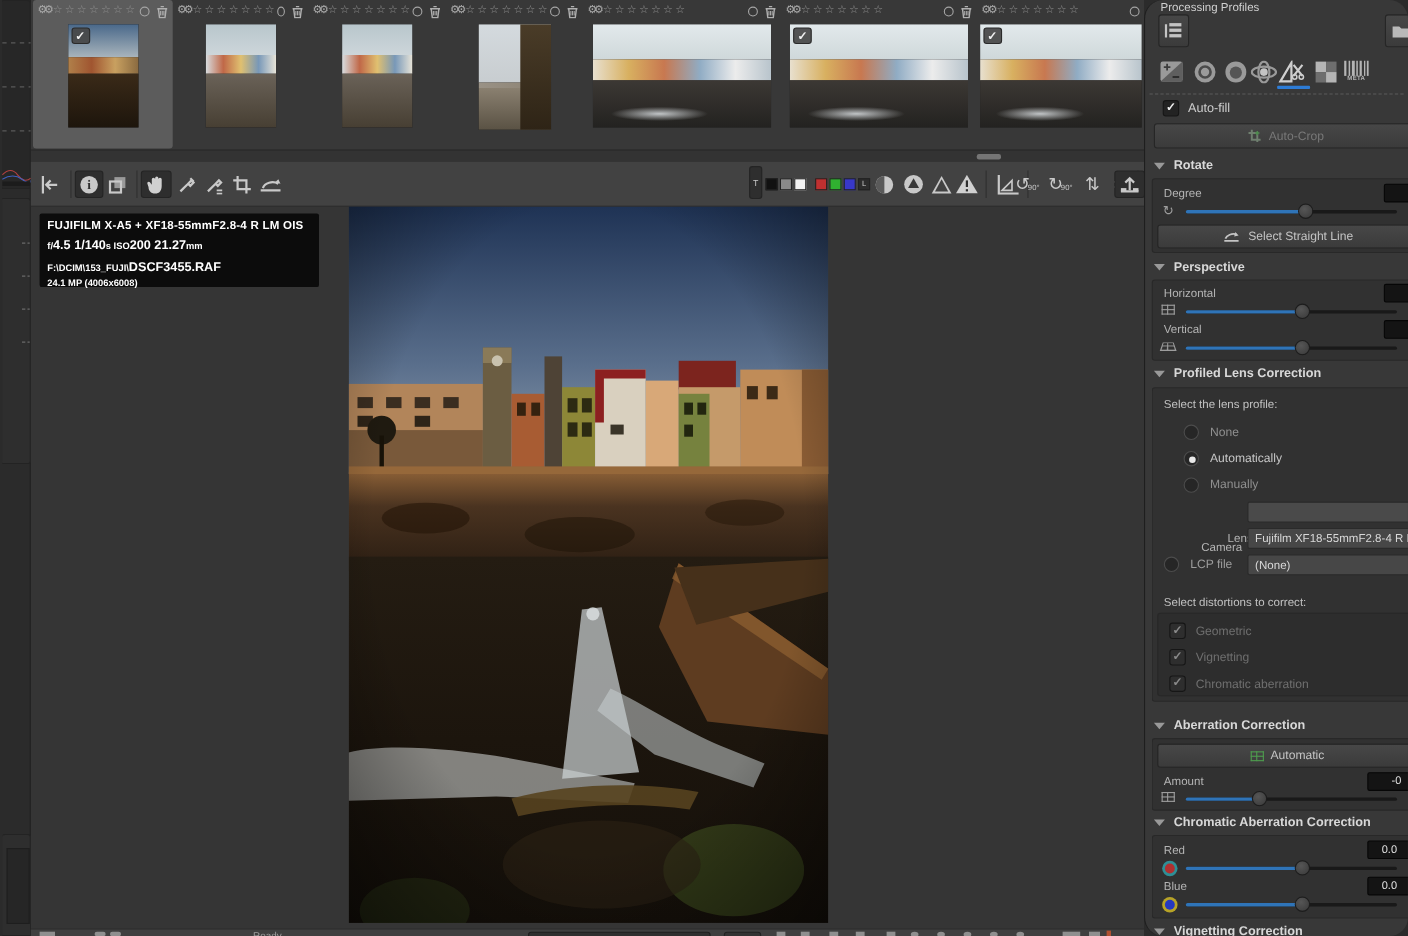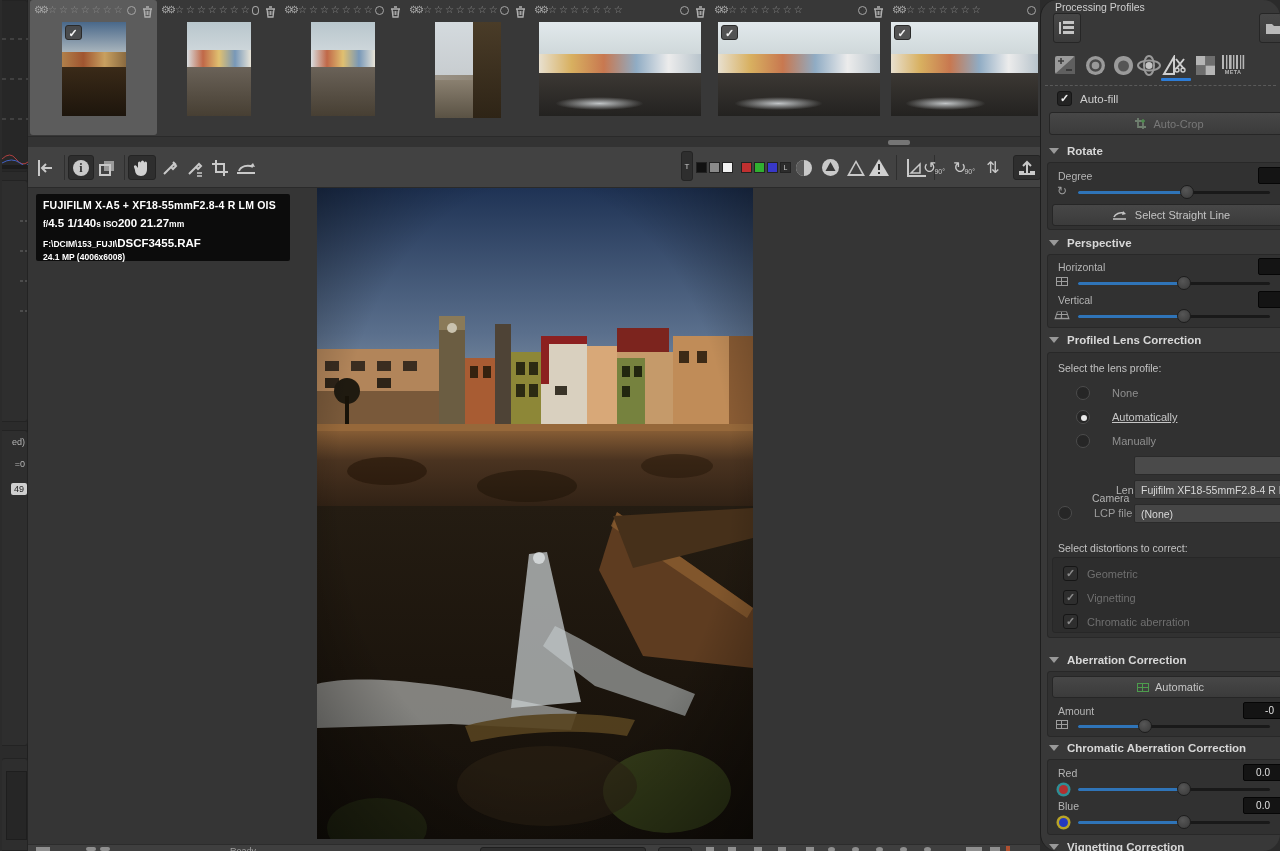--- a/index.html
+++ b/index.html
@@ -86,21 +86,21 @@
     font-size:10px; color:#e0e0e0; padding:2px 5px; }
   .slider { position:absolute; height:14px; }
   .slider .track { position:absolute; left:0; right:0; top:6px; height:3px; background:#191919; border-radius:2px; }
   .slider .fill { position:absolute; left:0; top:6px; height:3px; background:#2f74b8; border-radius:2px; }
   .slider .handle { position:absolute; top:0; width:14px; height:14px; background:radial-gradient(circle at 40% 35%, #565656, #393939);
     border:1px solid #1d1d1d; border-radius:50%; margin-left:-7px; }
   .slicon { position:absolute; width:15px; height:14px; color:#9d9d9d; font-size:12px; line-height:13px; }
 
   .radio { width:14px; height:14px; border-radius:50%; background:#262626; border:1px solid #4c4c4c; position:relative; }
   .radio.sel::after { content:""; position:absolute; left:4px; top:4px; width:6px; height:6px; border-radius:50%; background:#e8e8e8; }
-  .rad-row { position:absolute; display:flex; align-items:center; gap:22px; font-size:11px; color:#b9b9b9; }
+  .rad-row { position:absolute; display:flex; align-items:center; gap:10px; font-size:11px; color:#b9b9b9; }
   .field { position:absolute; height:19px; background:#474747; border:1px solid #2a2a2a; border-radius:2px;
     font-size:10.5px; color:#d8d8d8; padding:3px 6px; white-space:nowrap; overflow:hidden; }
   .chk-row { position:absolute; display:flex; align-items:center; gap:9px; font-size:11px; color:#6f6f6f; }
 
   .grid-icon { display:inline-block; width:12px; height:9px;
     background:linear-gradient(#9d9d9d,#9d9d9d) 0 0/12px 1px no-repeat,
                linear-gradient(#9d9d9d,#9d9d9d) 0 4px/12px 1px no-repeat,
                linear-gradient(#9d9d9d,#9d9d9d) 0 8px/12px 1px no-repeat,
                linear-gradient(90deg,#9d9d9d,#9d9d9d) 0 0/1px 9px no-repeat,
                linear-gradient(90deg,#9d9d9d,#9d9d9d) 5px 0/1px 9px no-repeat,
@@ -130,25 +130,20 @@
       <rect x="0" y="164" width="26" height="4" fill="#1c1c1c"></rect>
     </svg>
   </div>
   <div class="lpanel" style="top:180px; height:242px;">
     <svg width="26" height="240">
       <line x1="18" y1="40" x2="25" y2="40" stroke="#6a6a6a" stroke-dasharray="3 2"></line>
       <line x1="18" y1="70" x2="25" y2="70" stroke="#6a6a6a" stroke-dasharray="3 2"></line>
       <line x1="18" y1="100" x2="25" y2="100" stroke="#6a6a6a" stroke-dasharray="3 2"></line>
       <line x1="18" y1="130" x2="25" y2="130" stroke="#6a6a6a" stroke-dasharray="3 2"></line>
     </svg>
-  </div>
-  <div class="lpanel" style="top:430px; height:316px;">
-    <div id="lnav-text" style="position:absolute; right:2px; top:6px;">ed)</div>
-    <div id="lnav-text2" style="position:absolute; right:2px; top:28px; font-size:9px; color:#b5b5b5;">=0</div>
-    <div id="lnav-box49" style="position:absolute; right:0; top:52px;">49</div>
   </div>
   <div class="lpanel" style="top:758px; height:93px; border-radius:3px 3px 0 0;">
     <div style="position:absolute; left:4px; top:12px; right:0; bottom:10px; background:#262626; border:1px solid #1e1e1e;"></div>
   </div>
 </div>
 
 <div id="filmstrip" class="abs">
     <div class="thumb-cell selected" style="left: 2px; width: 127px;">
       <div class="thumb-head">
         <span class="gears">⚙⚙</span>
@@ -682,21 +677,21 @@
     <span>Profiled Lens Correction</span>
   </div>
   <div class="sec-box" style="top:352px; height:286px;">
     <div class="rowlabel" style="left:10px; top:9px; color:#c2c2c2;">Select the lens profile:</div>
     <div class="rad-row" style="left:28px; top:33px;">
       <span class="radio"></span>
       <span style="color:#8f8f8f;">None</span>
     </div>
     <div class="rad-row" style="left:28px; top:57px;">
       <span class="radio sel"></span>
-      <span style="color:#c6c6c6;text-decoration:underline;">Automatically</span>
+      <span style="color:#c6c6c6;">Automatically</span>
     </div>
     <div class="rad-row" style="left:28px; top:81px;">
       <span class="radio"></span>
       <span style="color:#8f8f8f;">Manually</span>
     </div>
     <div class="rowlabel" style="left:44px; top:107px;margin-top:32px;">Camera</div>
     <div class="field" style="left:86px; top:103px; width:162px; background:#4a4a4a;"></div>
     <div class="rowlabel" style="left:68px; top:131px;">Lens</div>
     <div class="field" style="left:86px; top:127px; width:162px;">Fujifilm XF18-55mmF2.8-4 R LM</div>
     <div class="rad-row" style="left:10px; top:153px;">

